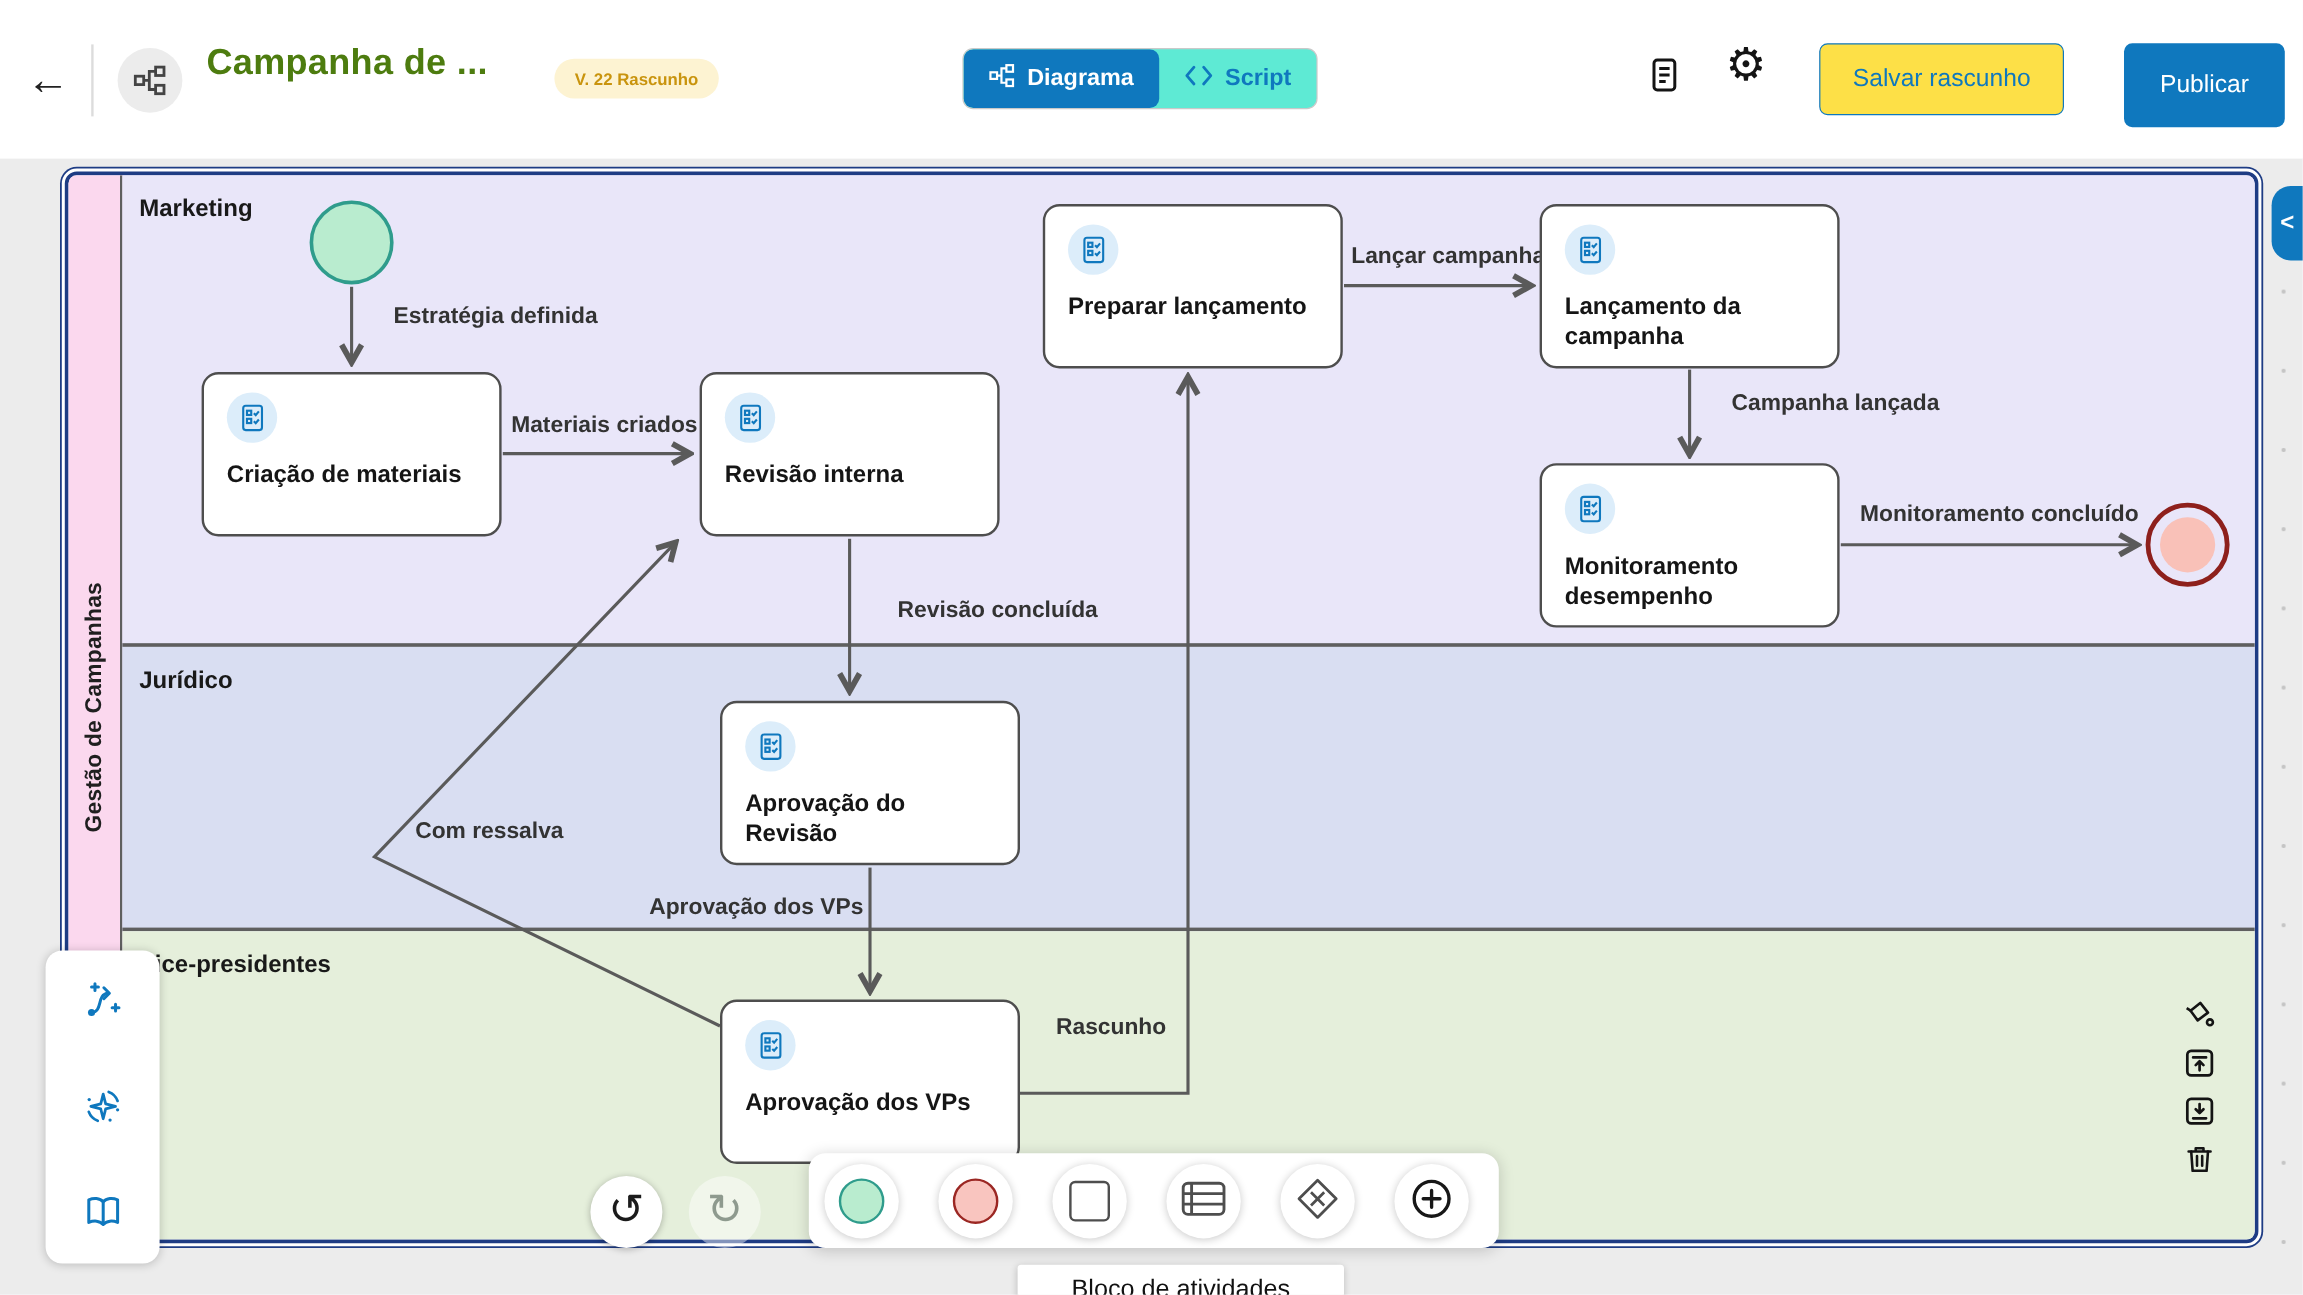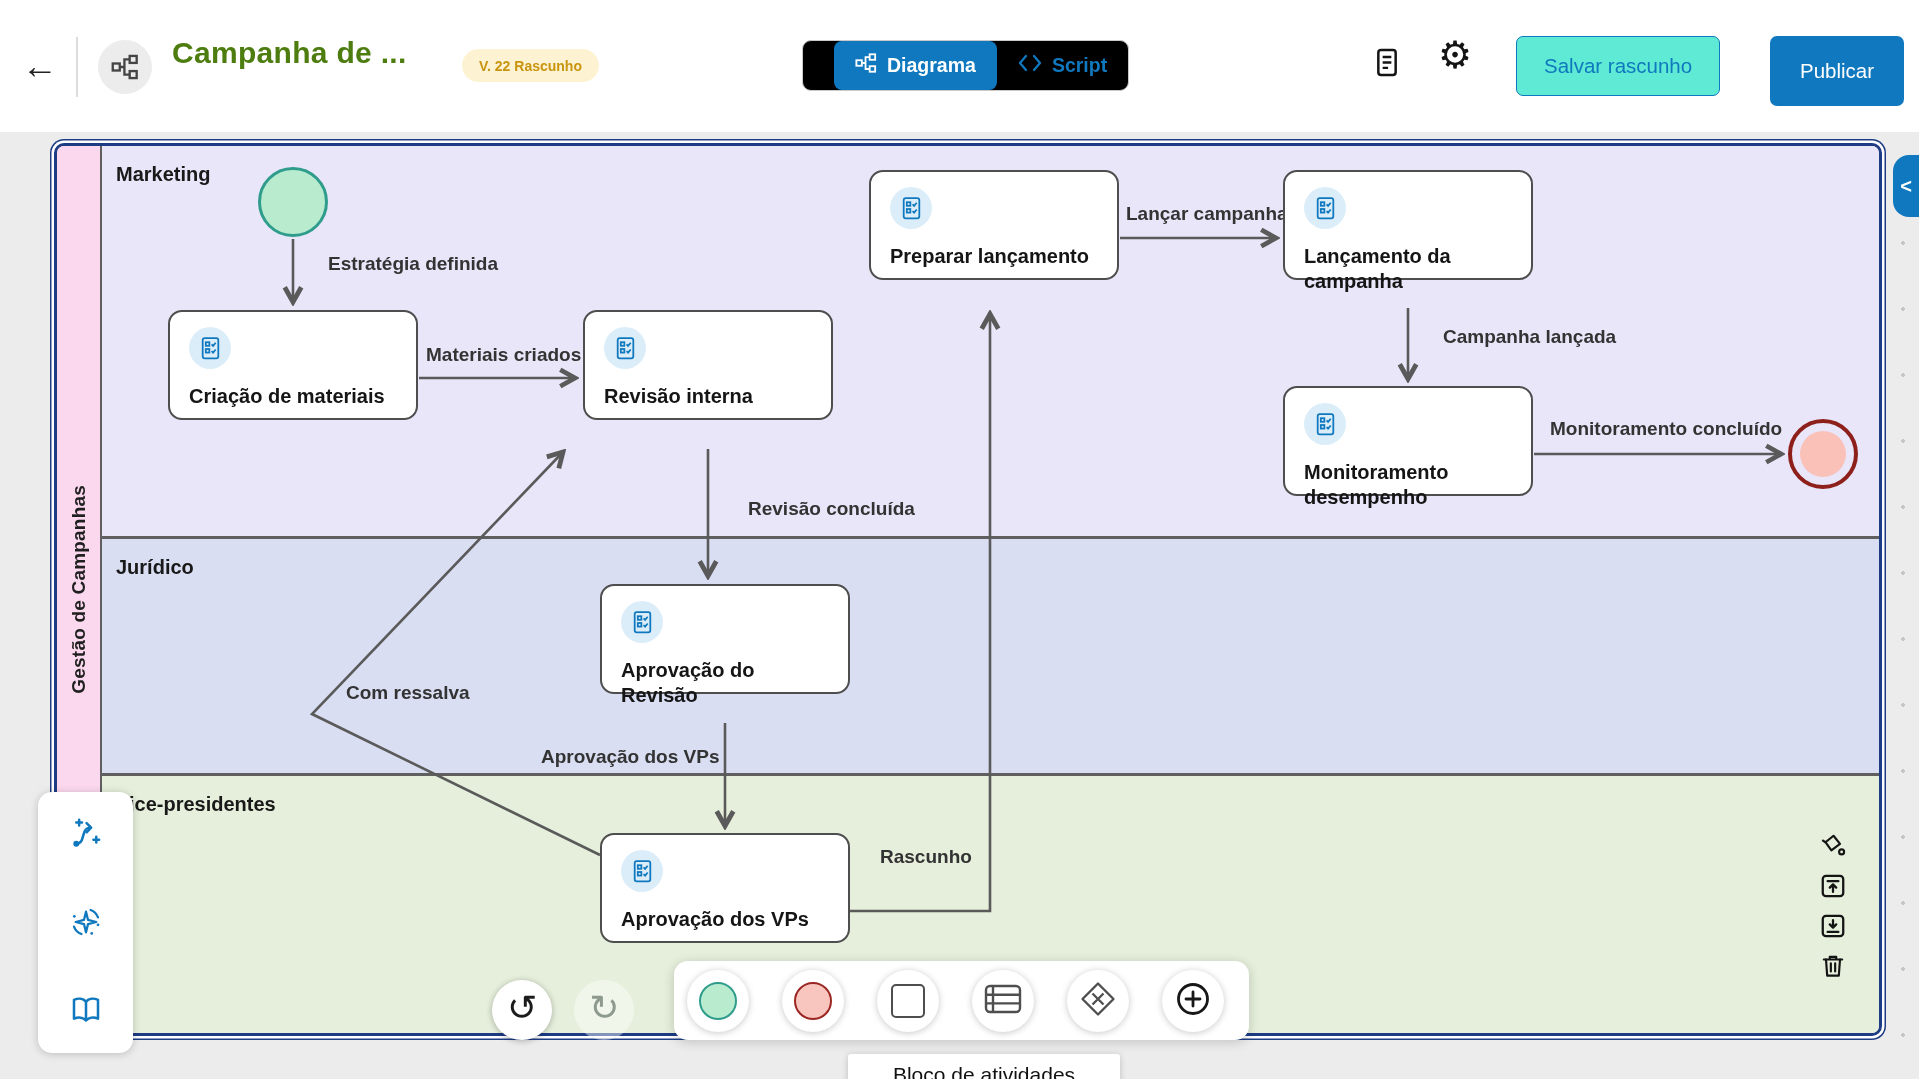--- a/index.html
+++ b/index.html
@@ -13,28 +13,28 @@
   .hd-back { position:absolute; left:16px; top:40px; width:48px; height:52px; font-size:36px; color:#222;
              display:flex; align-items:center; justify-content:center; cursor:pointer; background:none; border:none; }
   .hd-div { position:absolute; left:76px; top:37px; width:2px; height:60px; background:#dcdcdc; }
   .hd-avatar { position:absolute; left:98px; top:40px; width:54px; height:54px; border-radius:50%;
                background:#ececec; display:flex; align-items:center; justify-content:center; color:#444; }
   .hd-title { position:absolute; left:172px; top:36px; font-size:30px; font-weight:bold; color:#4d7c0f; letter-spacing:.3px; }
   .hd-badge { position:absolute; left:462px; top:49px; height:33px; padding:0 17px; border-radius:17px;
               background:#fdf3d2; color:#c9940e; font-size:14px; font-weight:bold;
               display:flex; align-items:center; }
   .toggle { position:absolute; left:802px; top:40px; height:51px; border:1px solid #c9c9c9; border-radius:9px;
-            background:#000000; display:flex; overflow:hidden;padding-left:31px; }
+            background:#5eead4; display:flex; overflow:hidden; }
   .tg-seg { display:flex; align-items:center; gap:10px; padding:0 21px; font-size:19.5px; cursor:pointer; }
   .tg-active { background:#0f78be; color:#fff; font-weight:bold; border-radius:8px; }
   .tg-idle { color:#0f78be; font-weight:bold; }
   .hd-ic { position:absolute; color:#141414; cursor:pointer; background:none; border:none; padding:0; }
   .hd-doc { left:1374px; top:47px; }
   .hd-gear { left:1438px; top:36px; font-size:38px; line-height:1; color:#141414; }
-  .btn-outline { position:absolute; left:1516px; top:36px; height:60px; padding:0 27px; background:#5eead4;
+  .btn-outline { position:absolute; left:1516px; top:36px; height:60px; padding:0 27px; background:#fde047;
                  border:1.5px solid #0f78be; border-radius:7px; color:#0f78be; font-size:20.5px;
                  display:flex; align-items:center; cursor:pointer; font-family:inherit; }
   .btn-fill { position:absolute; left:1770px; top:36px; height:70px; padding:0 30px; background:#0f78be;
               border:none; border-radius:7px; color:#fff; font-size:20.5px;
               display:flex; align-items:center; cursor:pointer; font-family:inherit; }
   
   .canvas { position:absolute; left:0; top:132px; width:1919px; height:947px; background:#ececec;
             background-image:radial-gradient(circle,#c5c5c5 1.6px,transparent 1.9px);
             background-size:66px 66px; background-position:22px 12px; }
   .pool { position:absolute; left:54px; top:11px; width:1828px; height:893px;
@@ -49,21 +49,21 @@
   .lane { position:relative; padding:17px 0 0 14px; }
   .lane-m { height:390px; background:#e9e6f9; }
   .lane-j { height:240px; background:#d9def2; border-top:3px solid #5f5f5f; border-bottom:3px solid #5f5f5f; }
   .lane-v { flex:1; background:#e5efdb; }
   .lane-name { font-weight:bold; font-size:20px; color:#191919; }
   
   .edges { position:absolute; left:0; top:0; width:1919px; height:947px; z-index:4; }
   .edges path { fill:none; stroke:#5a5a5a; stroke-width:2.6; }
   .elabel { position:absolute; font-size:19px; color:#333; white-space:nowrap; z-index:5;font-weight:bold; }
   
-  .task { position:absolute; width:250px; height:110px; background:#fff; border:2.5px solid #4e4e4e;
+  .task { position:absolute; width:250px; height:137px; background:#fff; border:2.5px solid #4e4e4e;
           border-radius:14px; padding:15px 19px; z-index:6; cursor:pointer; }
   .task-icon { width:42px; height:42px; border-radius:50%; background:#dcedfa;
                display:flex; align-items:center; justify-content:center; }
   .task-title { margin-top:15px; font-size:20px; font-weight:bold; color:#151515; line-height:25px; }
   .event { position:absolute; border-radius:50%; z-index:6; cursor:pointer; }
   .ev-start { left:258px; top:35px; width:70px; height:70px; background:#b9eccf; border:3.5px solid #2f9c8c; }
   .ev-end { left:1788px; top:287px; width:70px; height:70px; border:4px solid #8e201c;
             display:flex; align-items:center; justify-content:center; }
   .ev-end-inner { width:46px; height:46px; border-radius:50%; background:#f9c1b8; }
   

